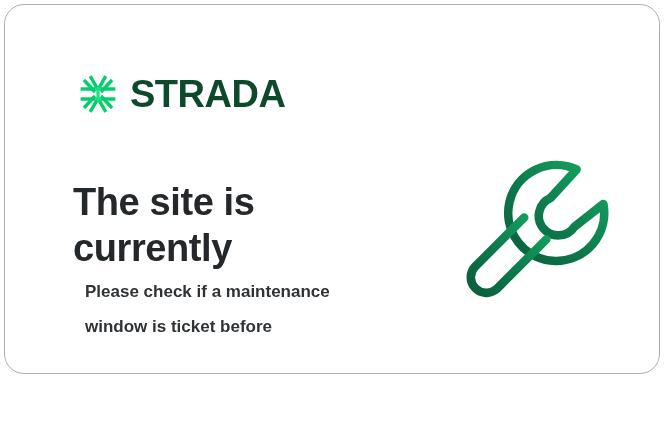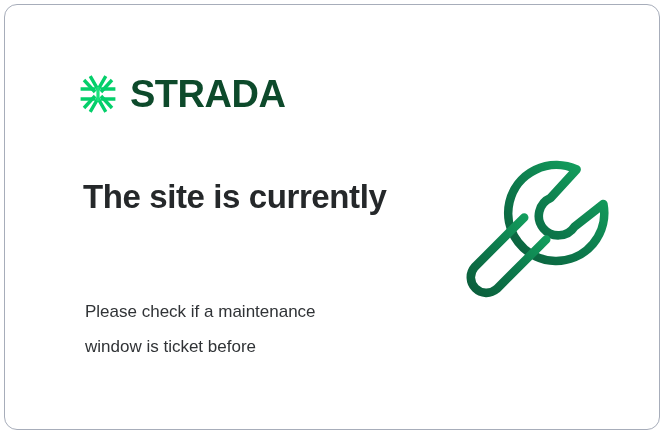--- a/index.html
+++ b/index.html
@@ -21,25 +21,25 @@
     height: 436px;
     background: #ffffff;
   }
 
   
   .card {
     position: absolute;
     left: 4px;
     top: 4px;
     width: 656px;
-    height: 426px;
+    height: 370px;
     box-sizing: border-box;
     background: #ffffff;
     border: 1px solid #a7adba;
-    border-radius: 13px;
+    border-radius: 20px;
     overflow: hidden;
   }
 
   
   .brand {
     position: absolute;
     left: 74px;
     top: 68px;
     display: flex;
     align-items: center;
@@ -56,39 +56,39 @@
     font-weight: 700;
     color: #0d4a2b;
     letter-spacing: -0.5px;
     line-height: 1;
     white-space: nowrap;
   }
 
   
   .headline {
     position: absolute;
-    left: 78px;
+    left: 68px;
     top: 150px;
     width: 340px;
-    font-size: 33px;
+    font-size: 38px;
     font-weight: 700;
     line-height: 1.20;
     letter-spacing: -0.4px;
     color: #25282a;
   }
   .headline .ln { display: block; }
 
   
   .body-copy {
     position: absolute;
     left: 80px;
-    top: 272px;
+    top: 252px;
     width: 330px;
     font-size: 17px;
-    font-weight: 400;
+    font-weight: 700;
     line-height: 35px;
     color: #303336;
   }
   .body-copy .ln { display: block; }
 
   
   .wrench {
     position: absolute;
     left: 455px;
     top: 155px;

